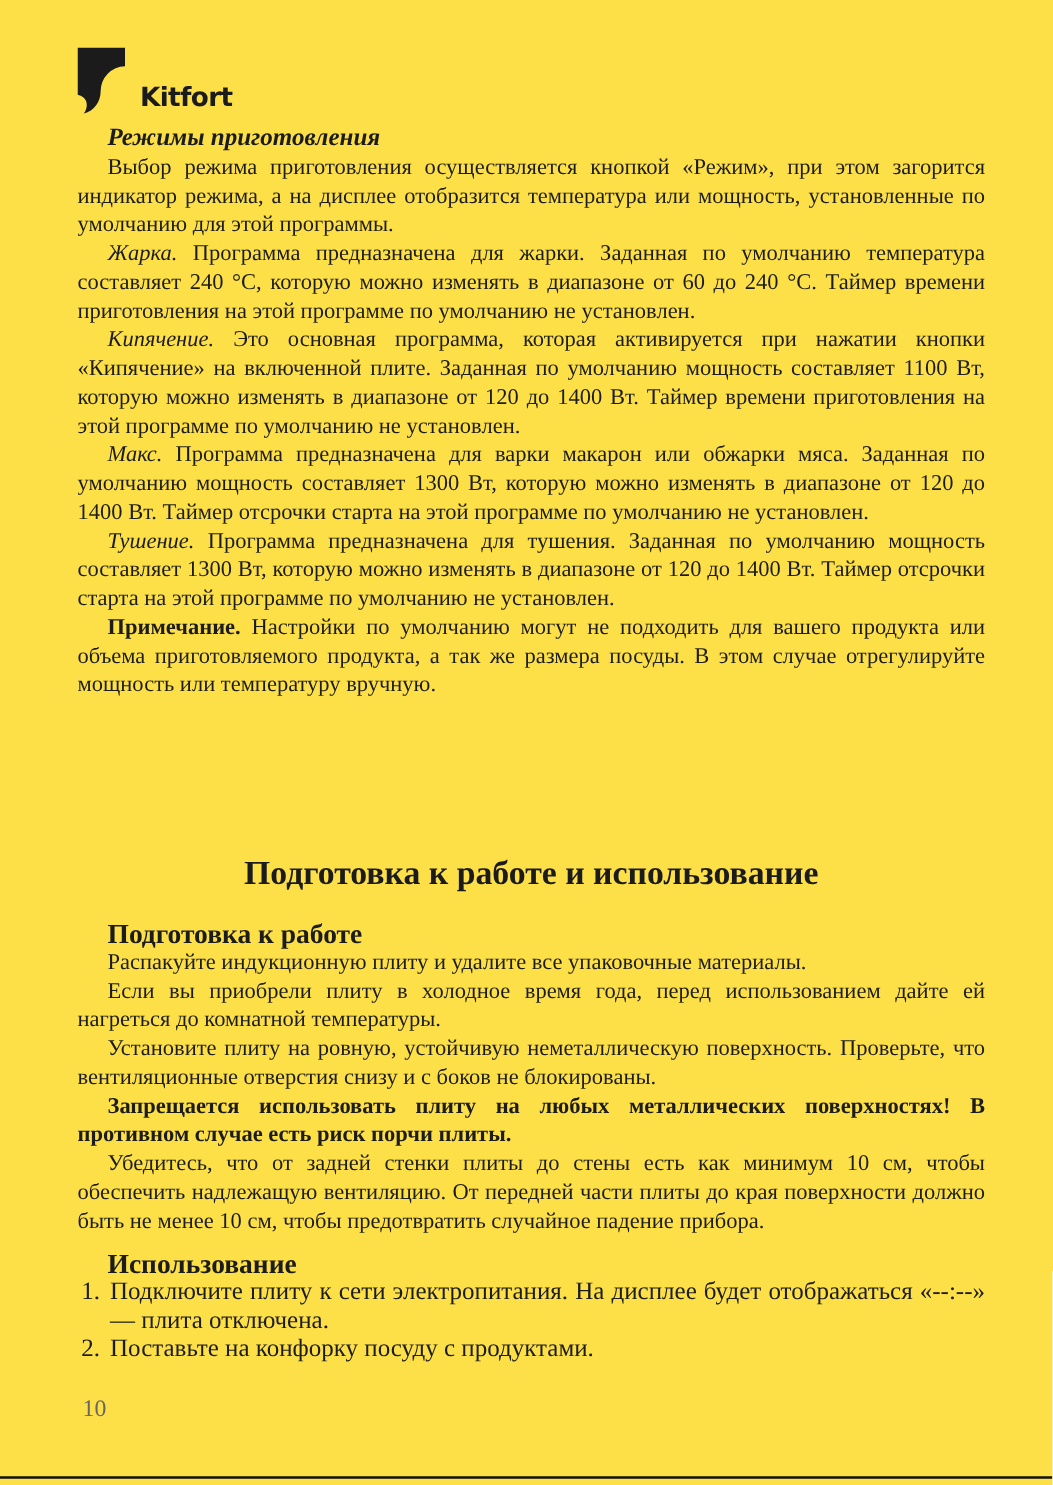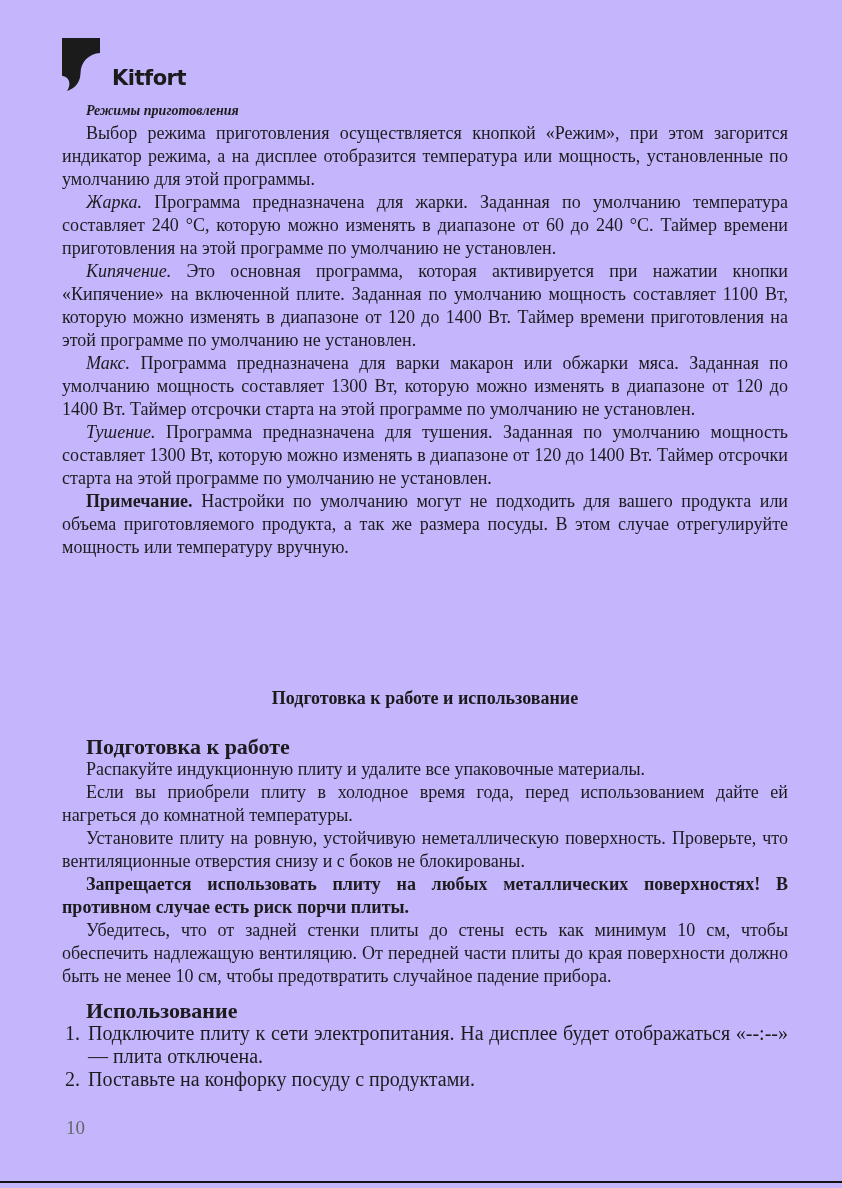--- a/index.html
+++ b/index.html
@@ -4,21 +4,21 @@
 <style>
   html, body {
     margin: 0;
     padding: 0;
     background: #ffffff;
   }
   .page {
     position: relative;
     width: 842px;
     height: 1188px;
-    background: #c4b5fd;
+    background: #fde047;
     overflow: hidden;
     font-family: "Liberation Serif", "DejaVu Serif", serif;
     color: #1c1c1c;
   }
   
   .logo {
     position: absolute;
     top: 38px;
     left: 62px;
     display: flex;
@@ -50,21 +50,21 @@
   .usage   { top: 999px; }
   p.b {
     margin: 0;
     font-size: 18px;
     line-height: 23px;
     text-align: justify;
     text-indent: 24px;
   }
   .sec-title {
     margin: 0;
-    font-size: 14px;
+    font-size: 20px;
     line-height: 23px;
     font-weight: 700;
     font-style: italic;
     text-indent: 24px;
   }
   .sub-title {
     margin: 0;
     font-size: 22px;
     line-height: 23px;
     font-weight: 700;
@@ -72,21 +72,21 @@
   }
   .lead-i { font-style: italic; }
   .lead-b { font-weight: 700; }
   .warn   { font-weight: 700; }
   .main-heading {
     position: absolute;
     left: 62px;
     width: 726px;
     top: 684px;
     margin: 0;
-    font-size: 18px;
+    font-size: 27px;
     line-height: 28px;
     font-weight: 700;
     text-align: center;
     color: #1b1b1b;
   }
   
   .nlist { margin: 0; }
   .nitem {
     position: relative;
     padding-left: 26px;

